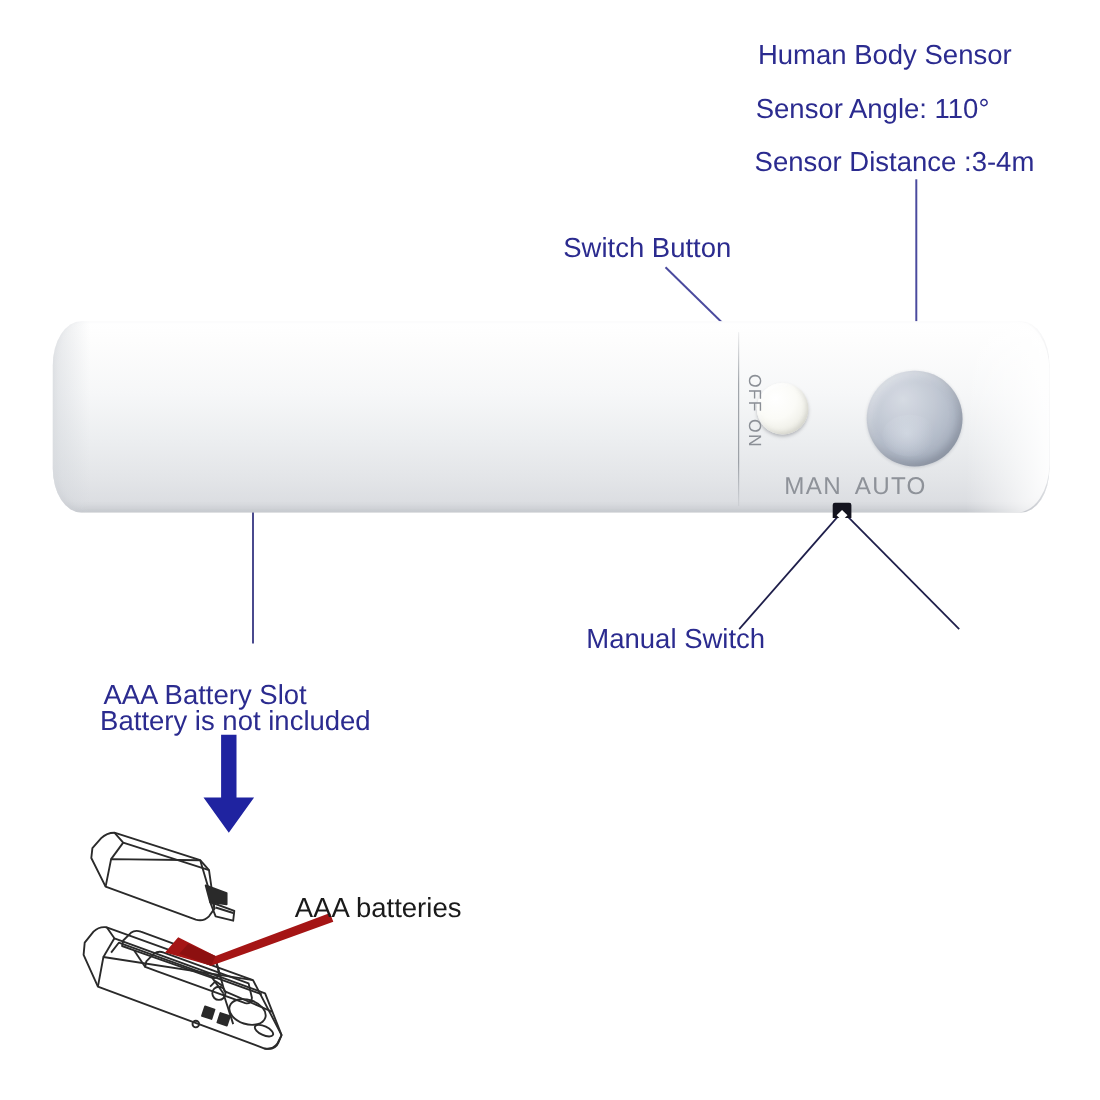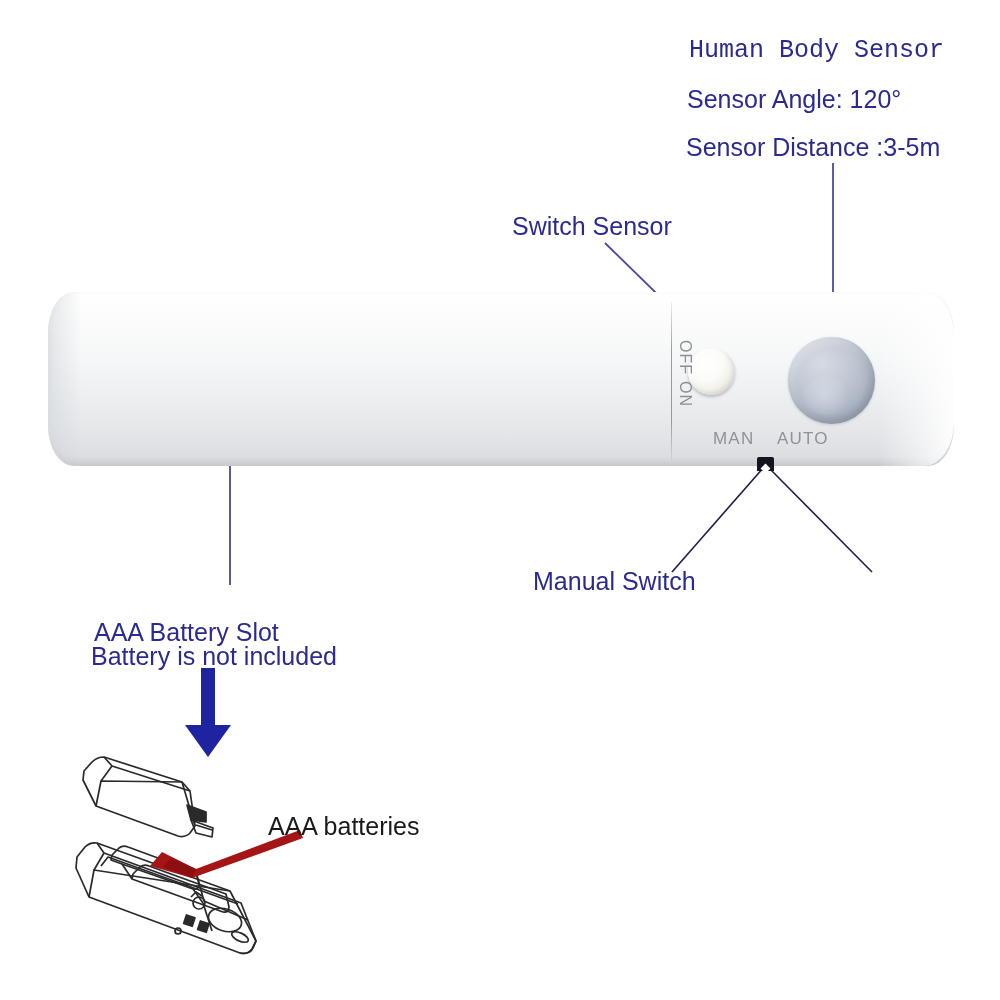--- a/index.html
+++ b/index.html
@@ -132,21 +132,21 @@
     color: #8b8f96;
     font-size: 16px;
     font-family: "Liberation Sans", sans-serif;
     letter-spacing: 1px;
     transform: rotate(90deg);
     transform-origin: left top;
   }
   .onboard-flat {
     position: absolute;
     color: #8e9299;
-    font-size: 17px;
+    font-size: 22px;
     letter-spacing: 1.2px;
     font-family: "Liberation Sans", sans-serif;
   }
   
   #slide-tab {
     position: absolute;
     left: 757px;
     top: 457px;
     width: 17px;
     height: 14px;
@@ -244,25 +244,25 @@
   <div id="pir-sensor"></div>
 
   <div class="onboard-rot" style="left:694px; top:340px;">OFF</div>
   <div class="onboard-rot" style="left:694px; top:381px;">ON</div>
 
   <div class="onboard-flat" style="left:713px; top:429px;">MAN</div>
   <div class="onboard-flat" style="left:777px; top:429px;text-align:right;">AUTO</div>
 
   <div id="slide-tab"></div>
 
-  <div class="anno" style="left:689px; top:36px;font-family:Liberation Mono, monospace;">Human Body Sensor</div>
-  <div class="anno" style="left:687px; top:85px;">Sensor Angle: 120°</div>
-  <div class="anno" style="left:686px; top:133px;">Sensor Distance :3-5m</div>
-
-  <div class="anno" style="left:512px; top:212px;">Switch Sensor</div>
+  <div class="anno" style="left:689px; top:36px;">Human Body Sensor</div>
+  <div class="anno" style="left:687px; top:85px;">Sensor Angle: 110°</div>
+  <div class="anno" style="left:686px; top:133px;">Sensor Distance :3-4m</div>
+
+  <div class="anno" style="left:512px; top:212px;">Switch Button</div>
 
   <div class="anno" style="left:94px; top:593px;margin-top:25px;">AAA Battery Slot</div>
   <div class="anno" style="left:533px; top:567px;">Manual Switch</div>
 
   <div class="anno" style="left:91px; top:642px;">Battery is not included</div>
 
   <div class="anno-black" style="left:240px; top:812px;">AAA batteries</div>
 
 </div>
 

